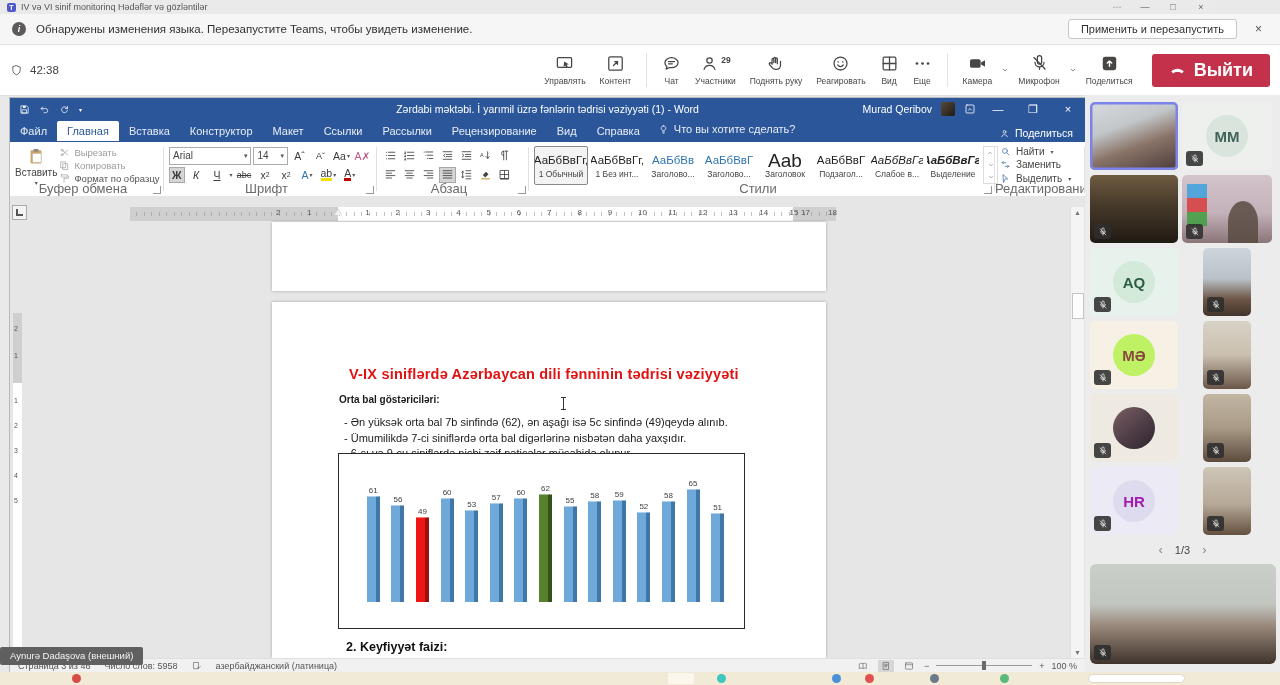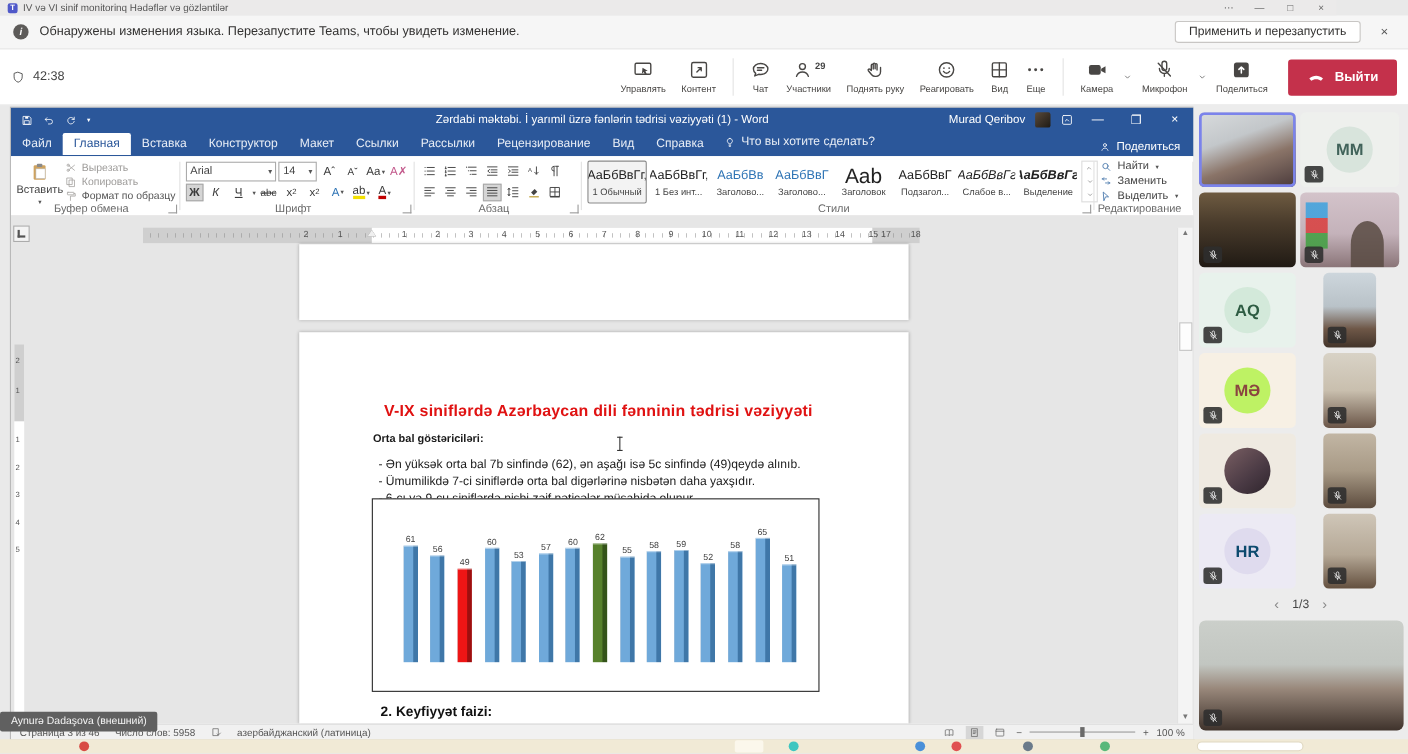--- a/index.html
+++ b/index.html
@@ -33,21 +33,21 @@
   .tb-buttons{margin-left:auto;display:flex;align-items:center;margin-right:10px;}
   .tb-btn{display:flex;flex-direction:column;align-items:center;gap:3px;font-size:8.5px;
     color:#484644;padding:0 7px;position:relative;}
   .tb-btn .irow{display:flex;align-items:flex-start;gap:2px;height:19px;}
   .tb-btn svg{width:19px;height:19px;color:#484644;}
   .tb-badge{font-size:8.5px;font-weight:bold;color:#444;margin-top:1px;}
   .tb-div{width:1px;height:34px;background:#e3e3e3;margin:0 8px;}
   .tb-chev{width:10px;height:10px;color:#555;margin:0 1px;align-self:center;}
   .tb-chev svg{width:10px;height:10px;}
   .leave{background:#c4314b;color:#fff;border-radius:3px;height:33px;display:flex;align-items:center;
-    gap:8px;padding:0 17px;font-size:12px;font-weight:bold;margin-left:12px;}
+    gap:8px;padding:0 17px;font-size:18px;font-weight:bold;margin-left:12px;}
   .leave svg{width:17px;height:17px;color:#fff;}
 
   
   .word{position:absolute;left:10px;top:98px;width:1075px;height:574px;background:#fff;
     box-shadow:0 0 0 1px #b9b9b9;}
   .w-title{height:22px;background:#2b579a;display:flex;align-items:center;color:#fff;
     font-size:10.5px;position:relative;}
   .qat{display:flex;gap:9px;margin-left:9px;align-items:center;color:#fff;}
   .qat svg{width:11px;height:11px;}
   .w-title-text{position:absolute;left:0;right:0;text-align:center;pointer-events:none;}
@@ -63,21 +63,21 @@
   .tellme svg{width:11px;height:11px;color:#fff;}
   .w-share{position:absolute;right:12px;bottom:3px;display:flex;gap:5px;align-items:center;
     font-size:10.5px;color:#fff;}
   .w-share svg{width:11px;height:11px;color:#fff;}
 
   
   .w-ribbon{height:54px;background:#fff;border-bottom:1px solid #d2d0ce;display:flex;
     position:relative;font-size:10px;color:#444;}
   .rgroup{position:relative;height:100%;padding:4px 5px 12px;display:flex;box-sizing:border-box;}
   .rgroup:after{content:"";position:absolute;right:0;top:5px;bottom:5px;width:1px;background:#e1e1e1;}
-  .glabel{position:absolute;bottom:0;left:0;right:8px;text-align:center;font-size:10px;color:#6a6a6a;}
+  .glabel{position:absolute;bottom:0;left:0;right:8px;text-align:center;font-size:13px;color:#6a6a6a;}
   .launcher{position:absolute;right:3px;bottom:2px;width:7px;height:7px;
     border-right:1px solid #9a9a9a;border-bottom:1px solid #9a9a9a;}
   .paste-btn{display:flex;flex-direction:column;align-items:center;width:46px;gap:1px;}
   .paste-btn svg{width:20px;height:20px;}
   .paste-btn .pv{font-size:10px;color:#444;}
   .clip-cmds{display:flex;flex-direction:column;justify-content:flex-start;gap:1px;margin-left:2px;}
   .small-cmd{display:flex;align-items:center;gap:4px;height:13px;color:#9d9b99;font-size:9.5px;white-space:nowrap;}
   .small-cmd svg{width:11px;height:11px;color:#a5a3a1;}
   .small-cmd.en{color:#555;}
   .frow{display:flex;align-items:center;gap:2px;height:19px;}
@@ -996,21 +996,21 @@
                 <svg viewBox="0 0 24 24" xmlns="http://www.w3.org/2000/svg" style="width: 10px; height: 10px;">
                   <path d="M9.3 4.8a2.7 2.7 0 015.4 0v5.4a2.7 2.7 0 01-5.4 0z" fill="none" stroke="currentColor" stroke-width="1.6" stroke-linecap="round" stroke-linejoin="round"></path>
                   <path d="M6.3 10.5a5.7 5.7 0 0011.4 0M12 16.2v3.2" fill="none" stroke="currentColor" stroke-width="1.6" stroke-linecap="round" stroke-linejoin="round"></path>
                   <path d="M5 4.5l14 14.5" fill="none" stroke="currentColor" stroke-width="1.6" stroke-linecap="round" stroke-linejoin="round"></path>
                 </svg>
               </span>
             </span>
           </div>
         </div>
         <div class="tile" style="background: rgb(236, 234, 244);">
-          <span class="circle" style="background: rgb(223, 219, 238); color: #0c4a6e;">HR</span>
+          <span class="circle" style="background: rgb(223, 219, 238); color: #a21caf;">HR</span>
           <span class="micbadge">
             <span>
               <svg viewBox="0 0 24 24" xmlns="http://www.w3.org/2000/svg" style="width: 10px; height: 10px;">
                 <path d="M9.3 4.8a2.7 2.7 0 015.4 0v5.4a2.7 2.7 0 01-5.4 0z" fill="none" stroke="currentColor" stroke-width="1.6" stroke-linecap="round" stroke-linejoin="round"></path>
                 <path d="M6.3 10.5a5.7 5.7 0 0011.4 0M12 16.2v3.2" fill="none" stroke="currentColor" stroke-width="1.6" stroke-linecap="round" stroke-linejoin="round"></path>
                 <path d="M5 4.5l14 14.5" fill="none" stroke="currentColor" stroke-width="1.6" stroke-linecap="round" stroke-linejoin="round"></path>
               </svg>
             </span>
           </span>
         </div>

